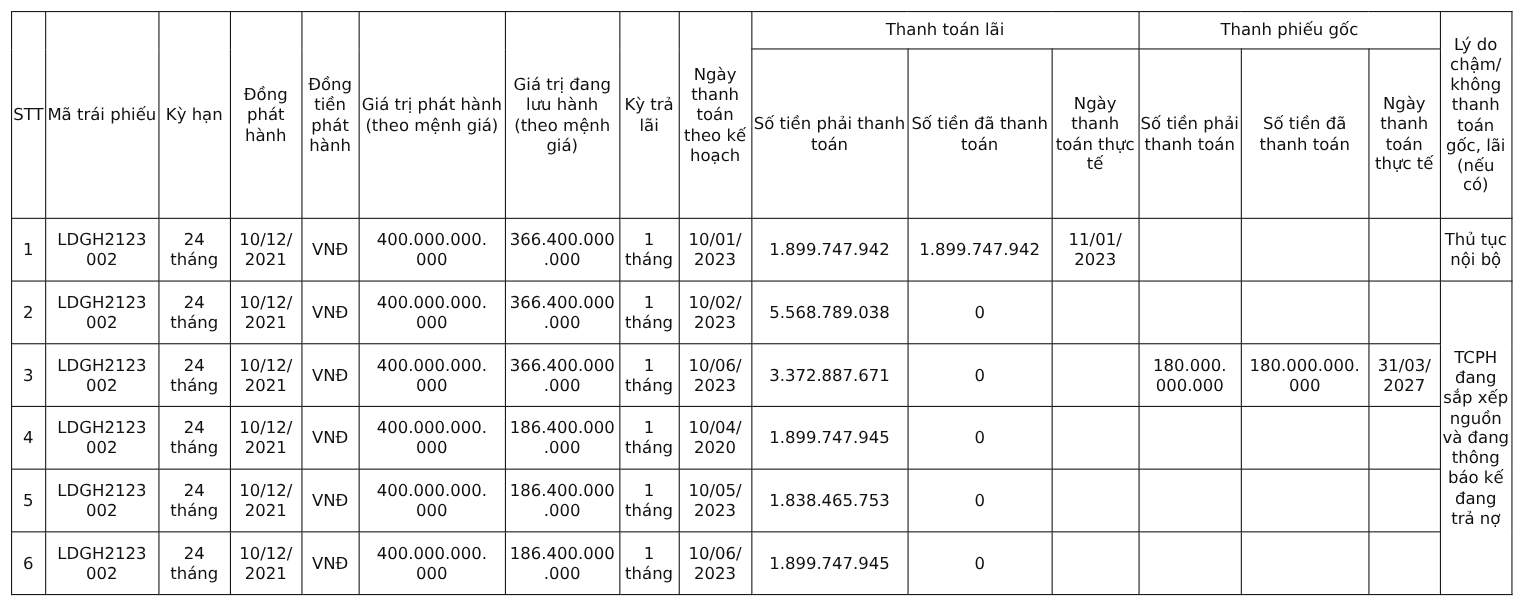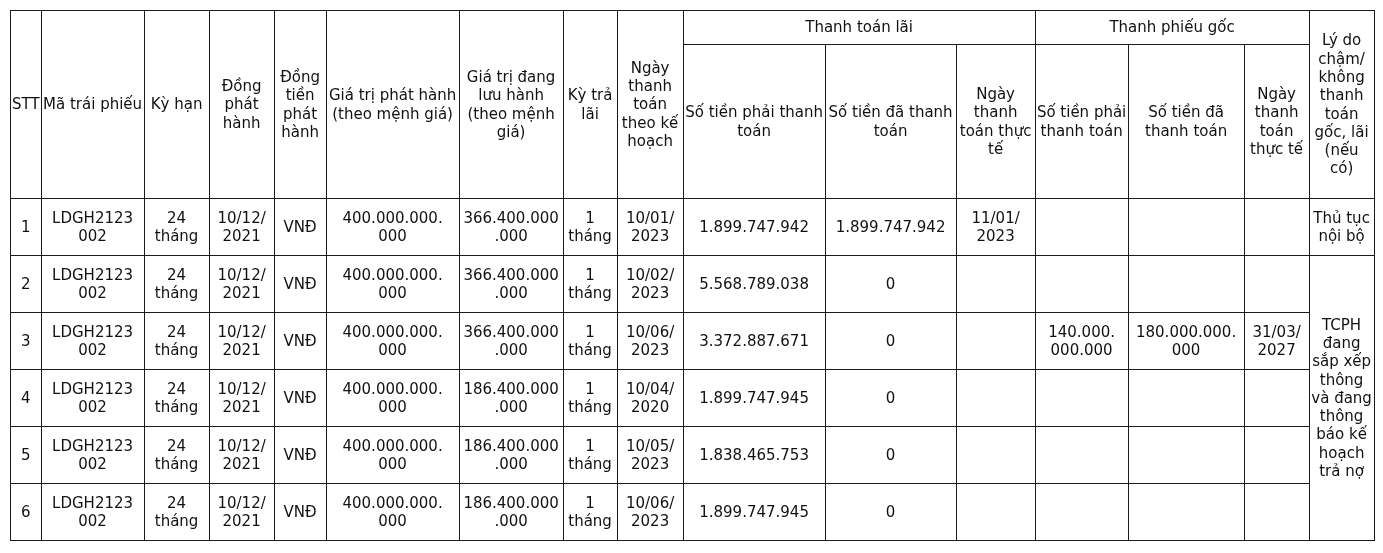--- a/index.html
+++ b/index.html
@@ -93,37 +93,37 @@
     <td>400.000.000. 000</td>
     <td>366.400.000 .000</td>
     <td>1 tháng</td>
     <td>10/02/ 2023</td>
     <td>5.568.789.038</td>
     <td>0</td>
     <td></td>
     <td></td>
     <td></td>
     <td></td>
-    <td class="reason" rowspan="5">TCPH đang sắp xếp thông và đang thông báo kế hoạch trả nợ</td>
+    <td class="reason" rowspan="5">TCPH đang sắp xếp nguồn và đang thông báo kế đang trả nợ</td>
   </tr>
 
   <tr class="row">
     <td>3</td>
     <td>LDGH2123 002</td>
     <td>24 tháng</td>
     <td>10/12/ 2021</td>
     <td>VNĐ</td>
     <td>400.000.000. 000</td>
     <td>366.400.000 .000</td>
     <td>1 tháng</td>
     <td>10/06/ 2023</td>
     <td>3.372.887.671</td>
     <td>0</td>
     <td></td>
-    <td>140.000. 000.000</td>
+    <td>180.000. 000.000</td>
     <td>180.000.000. 000</td>
     <td>31/03/ 2027</td>
   </tr>
 
   <tr class="row">
     <td>4</td>
     <td>LDGH2123 002</td>
     <td>24 tháng</td>
     <td>10/12/ 2021</td>
     <td>VNĐ</td>

